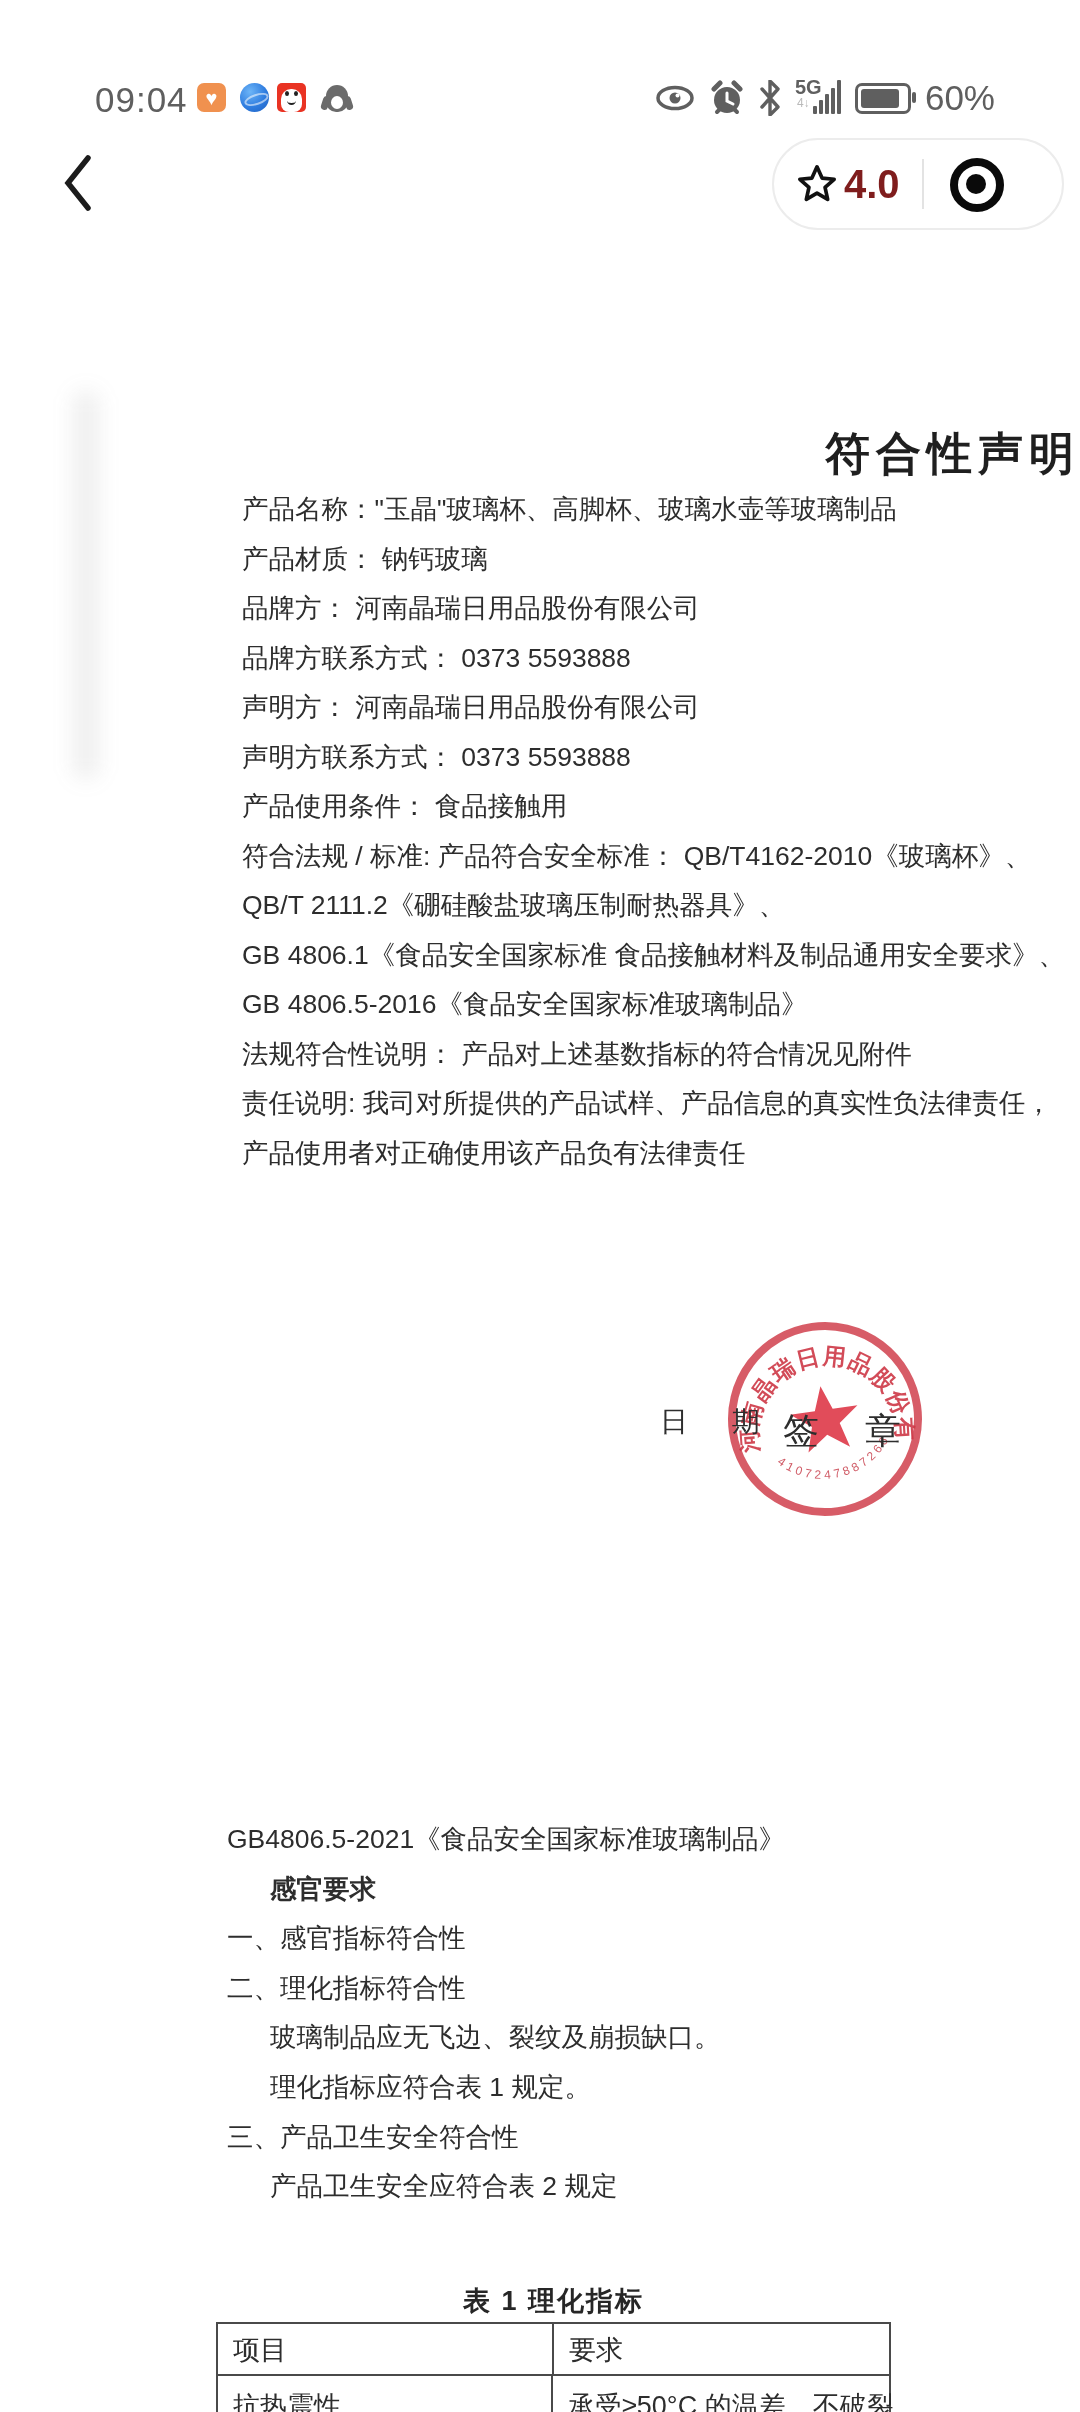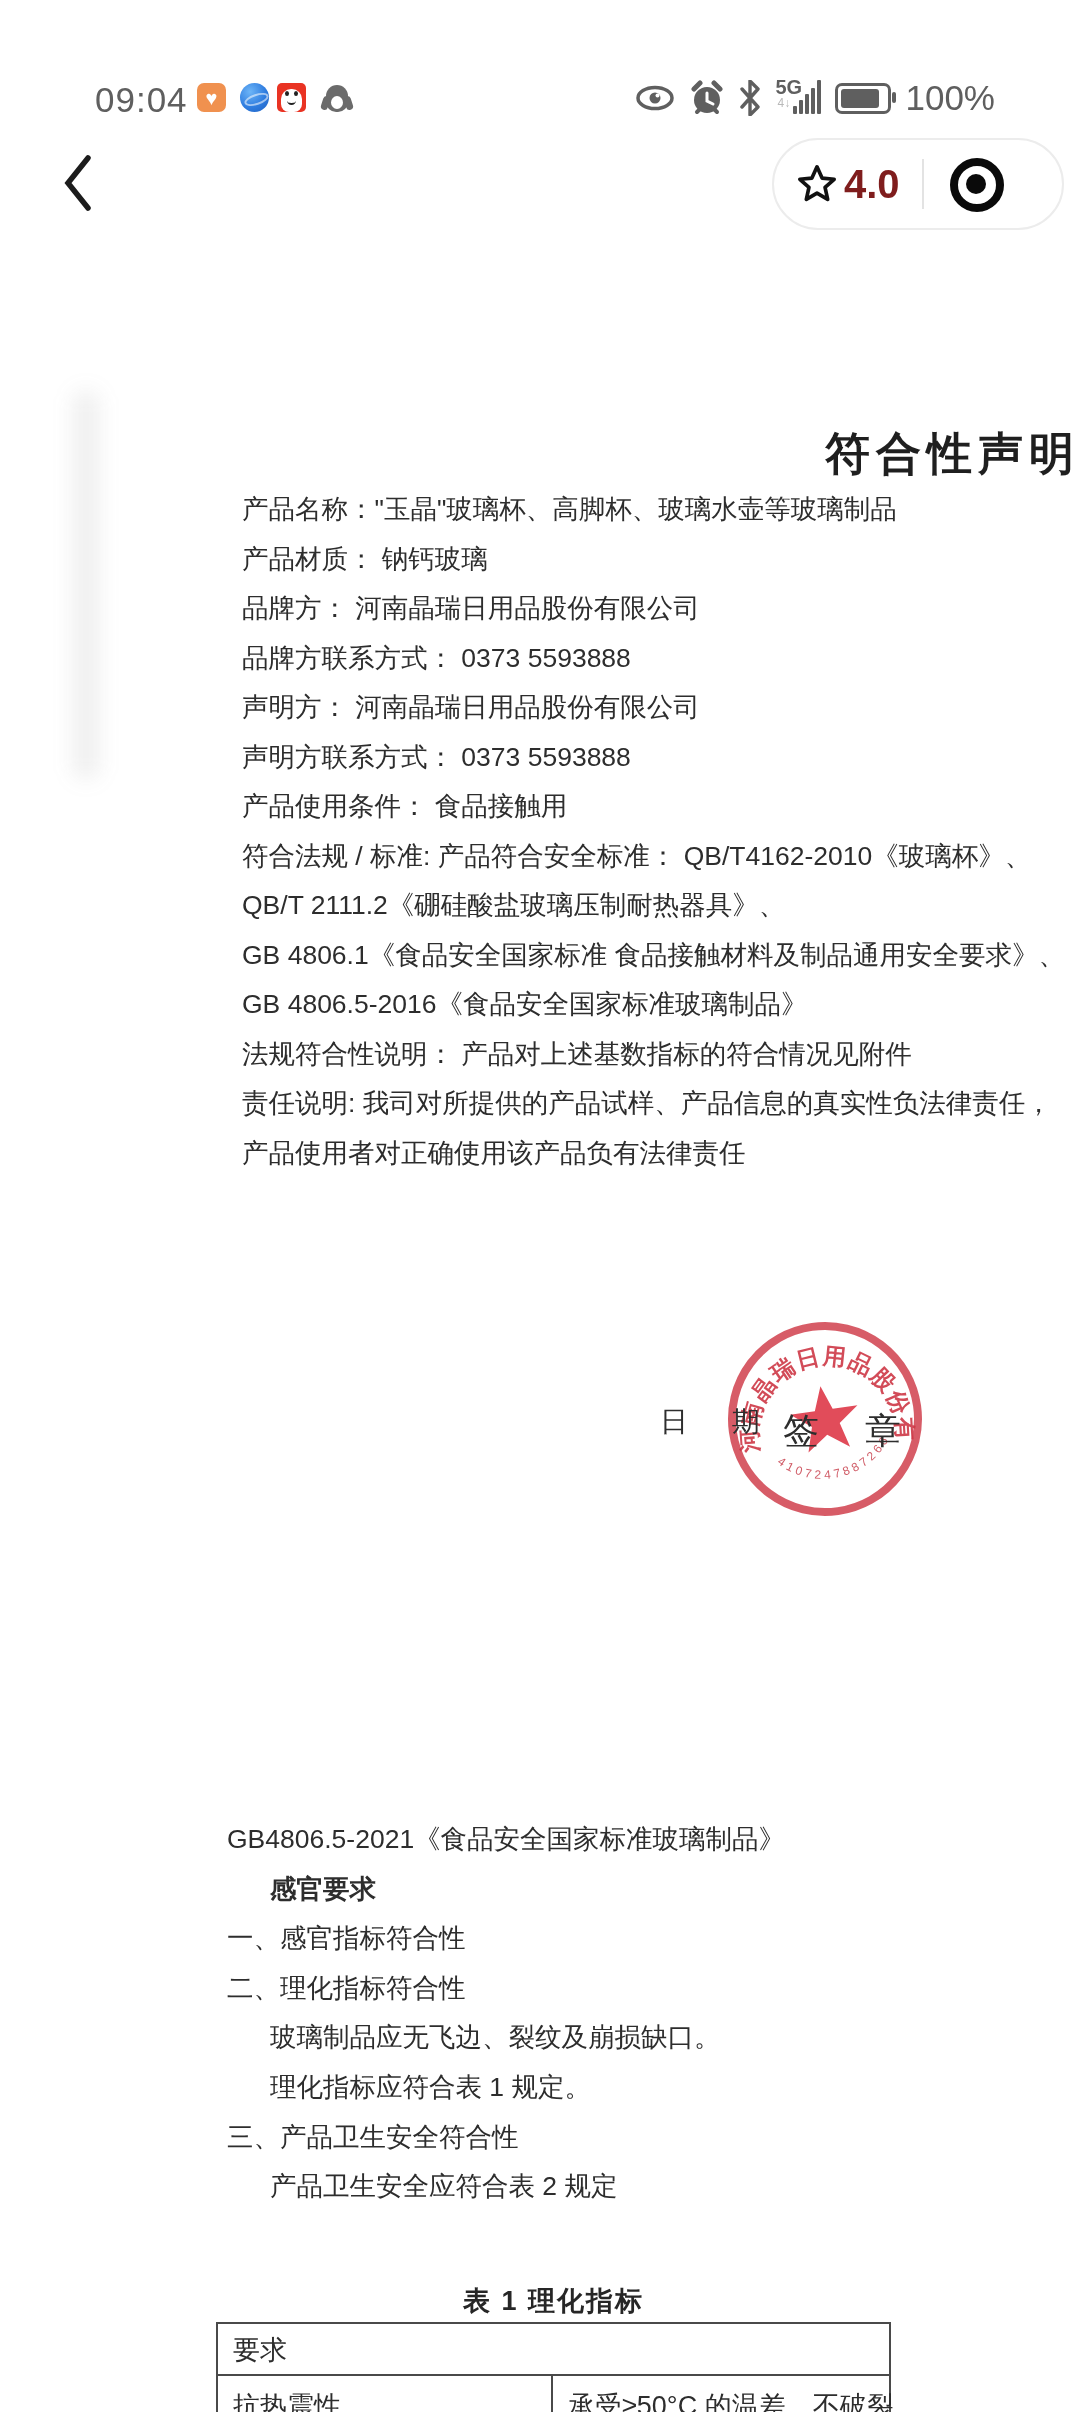--- a/index.html
+++ b/index.html
@@ -120,21 +120,21 @@
           <i style="height:14px"></i>
           <i style="height:20px"></i>
           <i style="height:26px"></i>
           <i style="height:34px"></i>
       </div>
     </div>
     <div class="battery">
       <div class="fill"></div>
       <div class="tip"></div>
     </div>
-    <div class="sb-pct">100%</div>
+    <div class="sb-pct">60%</div>
   </div>
 </div>
 
 <div class="backbtn">
   <svg width="46" height="66" viewBox="0 0 46 66">
     <path d="M34 8 L14 33 L34 58" fill="none" stroke="#1c1c1c" stroke-width="5.5" stroke-linecap="round"></path>
   </svg>
 </div>
 
 <div class="pill">
@@ -199,19 +199,20 @@
   <div class="ln">二、理化指标符合性</div>
   <div class="ln ind">玻璃制品应无飞边、裂纹及崩损缺口。</div>
   <div class="ln ind">理化指标应符合表 1 规定。</div>
   <div class="ln">三、产品卫生安全符合性</div>
   <div class="ln ind">产品卫生安全应符合表 2 规定</div>
 </div>
 
 <div class="tbl-caption">表 1  理化指标</div>
 <div class="tbl">
   <div class="row hdr">
+    <div class="cell c1">项目</div>
     <div class="cell c2">要求</div>
   </div>
   <div class="row r2">
     <div class="cell c1">抗热震性</div>
     <div class="cell c2">承受≥50°C 的温差，不破裂</div>
   </div>
 </div>
 
 </body></html>

